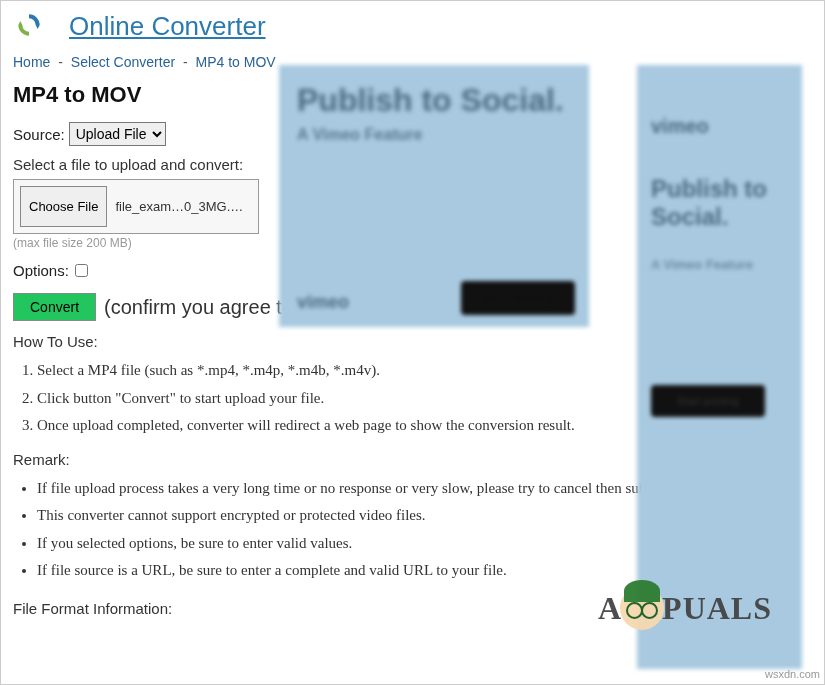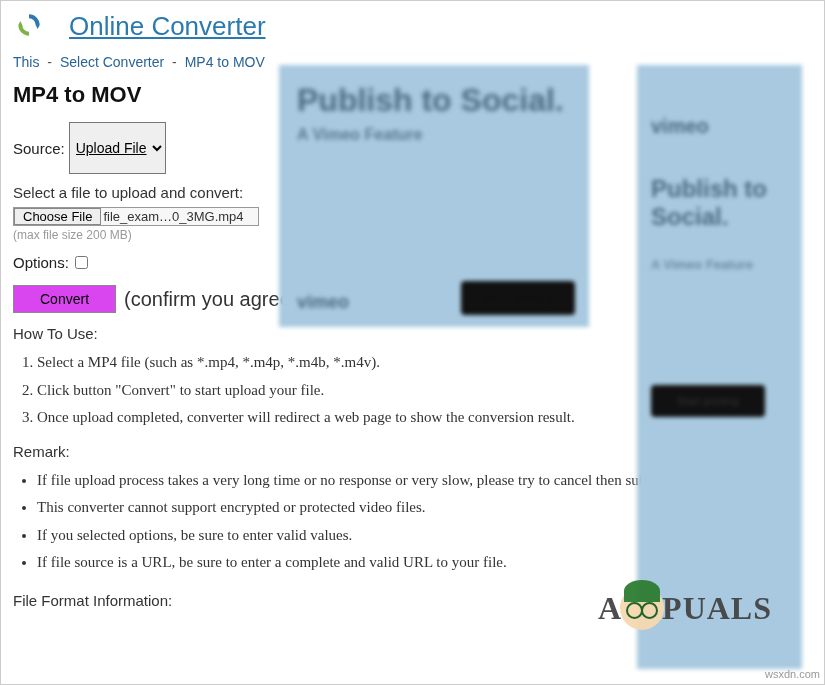--- a/index.html
+++ b/index.html
@@ -39,57 +39,56 @@
     h1.page-title {
       font-size: 22px;
       font-weight: bold;
       color: #111;
       margin: 12px 0 14px 0;
     }
     .row { margin: 8px 0; font-size: 15px; display:flex; align-items:center; flex-wrap:wrap; gap:4px;}
     .label { color: #222; }
     select.source-select {
       font-size: 14px;
-      padding: 16px 2px;
+      padding: 2px 2px;
       border: 1px solid #767676;
       background: #efefef;
-      text-decoration: underline;
     }
     .prompt { font-size: 15px; margin-top: 10px; }
     .file-picker {
       display: inline-flex;
       align-items: center;
       border: 1px solid #999;
       background: #f7f7f7;
       padding: 0;
       margin: 6px 0 2px 0;
       font-size: 13px;
       width: 246px;
     }
     .file-picker .choose-btn {
       border: 1px solid #888;
       background: #efefef;
-      padding: 0 8px;
-      margin: 0;
+      padding: 12px 8px;
+      margin: 6px;
       font-size: 13px;
       cursor: pointer;
     }
     .file-picker .filename {
       padding: 0 6px 0 2px;
       white-space: nowrap;
       overflow: hidden;
       text-overflow: ellipsis;
       flex: 1;
     }
     .hint { color: #999; font-size: 12px; margin-bottom: 12px; }
     .options-row { margin: 10px 0 14px 0; font-size:15px; display:flex; align-items:center; gap:6px;}
     .convert-btn {
       border: 1px solid #888;
-      background: #d946ef;
-      padding: 5px 26px;
+      background: #22c55e;
+      padding: 5px 16px;
       font-size: 14px;
       cursor: pointer;
     }
     .agree { font-size: 20px; margin-left:4px;}
     .desc { font-size: 15px; margin: 22px 0 14px 0; line-height: 1.45; max-width: 600px;}
     .section-head { font-size: 15px; margin: 12px 0 8px 0; }
     ol.howto, ul.remarks {
       margin: 4px 0 12px 24px;
       font-size: 15px;
       line-height: 1.7;
@@ -153,21 +152,21 @@
         <path d="M24 8 A16 16 0 0 1 40 24 L34 24 A10 10 0 0 0 24 14 Z" fill="#2a7ab0"></path>
         <path d="M24 40 A16 16 0 0 1 8 24 L14 24 A10 10 0 0 0 24 34 Z" fill="#7fb347"></path>
         <polygon points="40,24 34,24 37,30" fill="#2a7ab0"></polygon>
         <polygon points="8,24 14,24 11,18" fill="#7fb347"></polygon>
       </svg>
     </span>
     <a href="#" class="site-title">Online Converter</a>
   </div>
 
   <div class="breadcrumb">
-    <a href="#">This</a>
+    <a href="#">Home</a>
     <span class="sep">-</span>
     <a href="#">Select Converter</a>
     <span class="sep">-</span>
     <a href="#">MP4 to MOV</a>
   </div>
 
   <h1 class="page-title">MP4 to MOV</h1>
 
   <div class="row">
     <span class="label">Source:</span>

